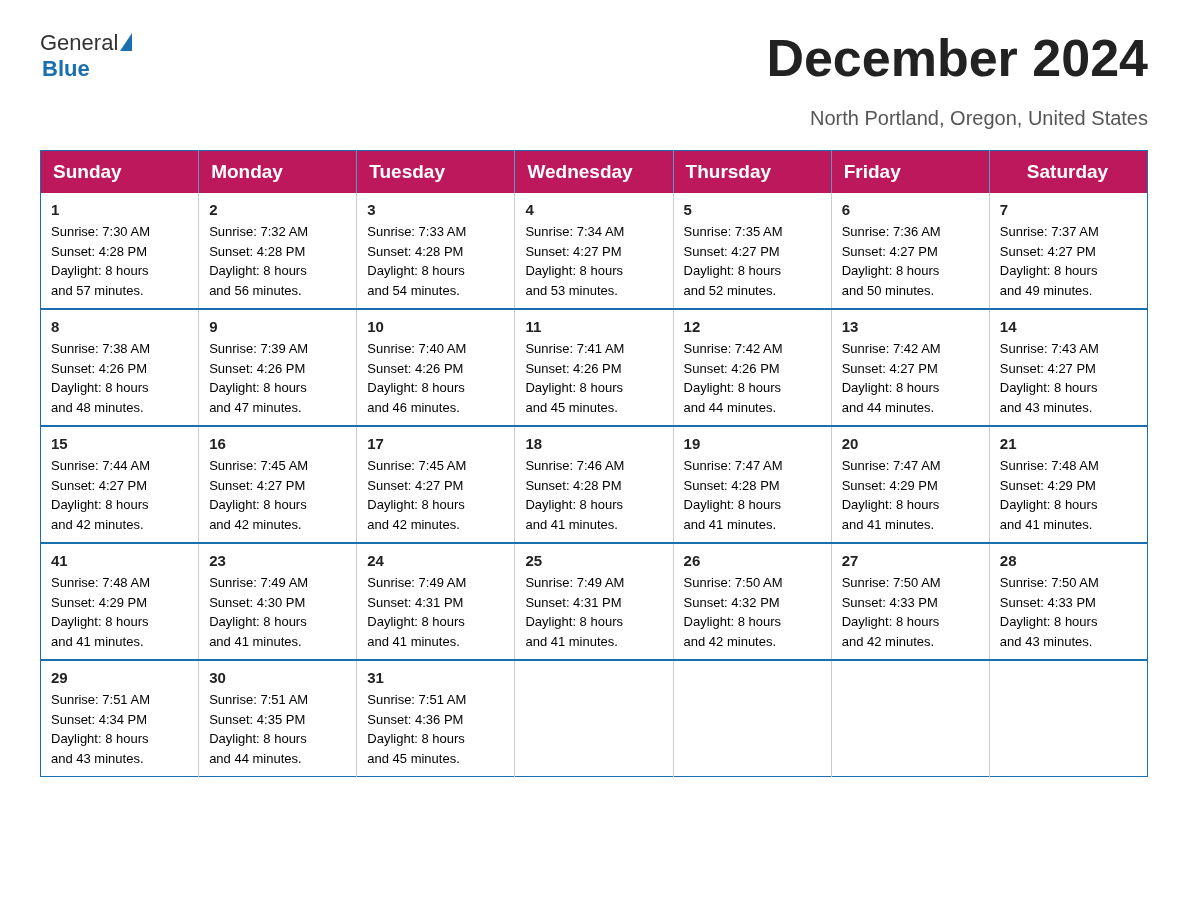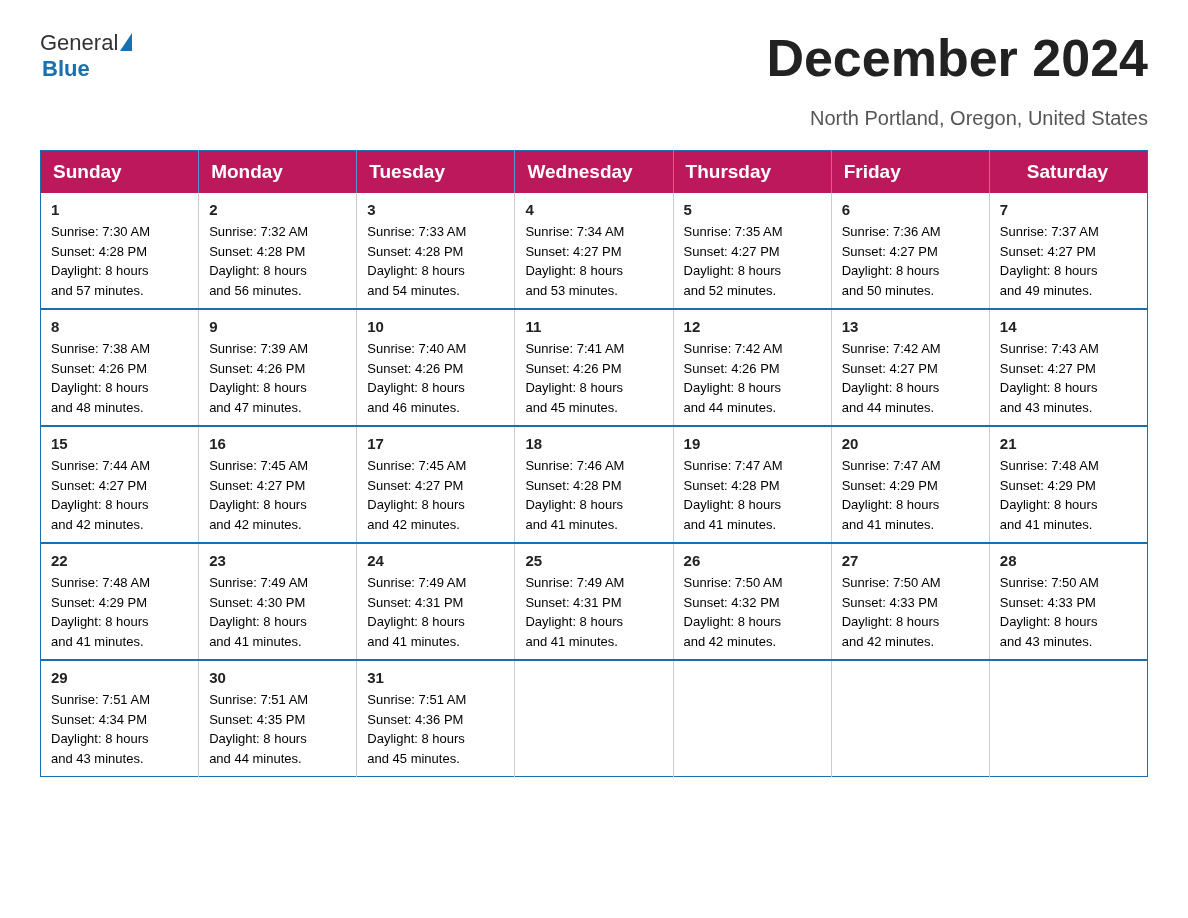--- a/index.html
+++ b/index.html
@@ -229,21 +229,21 @@
           <span class="day-number">20</span>
           <div class="day-info">Sunrise: 7:47 AM<br>Sunset: 4:29 PM<br>Daylight: 8 hours<br>and 41 minutes.</div>
         </td>
         <td>
           <span class="day-number">21</span>
           <div class="day-info">Sunrise: 7:48 AM<br>Sunset: 4:29 PM<br>Daylight: 8 hours<br>and 41 minutes.</div>
         </td>
       </tr>
       <tr>
         <td>
-          <span class="day-number">22</span>
+          <span class="day-number">41</span>
           <div class="day-info">Sunrise: 7:48 AM<br>Sunset: 4:29 PM<br>Daylight: 8 hours<br>and 41 minutes.</div>
         </td>
         <td>
           <span class="day-number">23</span>
           <div class="day-info">Sunrise: 7:49 AM<br>Sunset: 4:30 PM<br>Daylight: 8 hours<br>and 41 minutes.</div>
         </td>
         <td>
           <span class="day-number">24</span>
           <div class="day-info">Sunrise: 7:49 AM<br>Sunset: 4:31 PM<br>Daylight: 8 hours<br>and 41 minutes.</div>
         </td>

